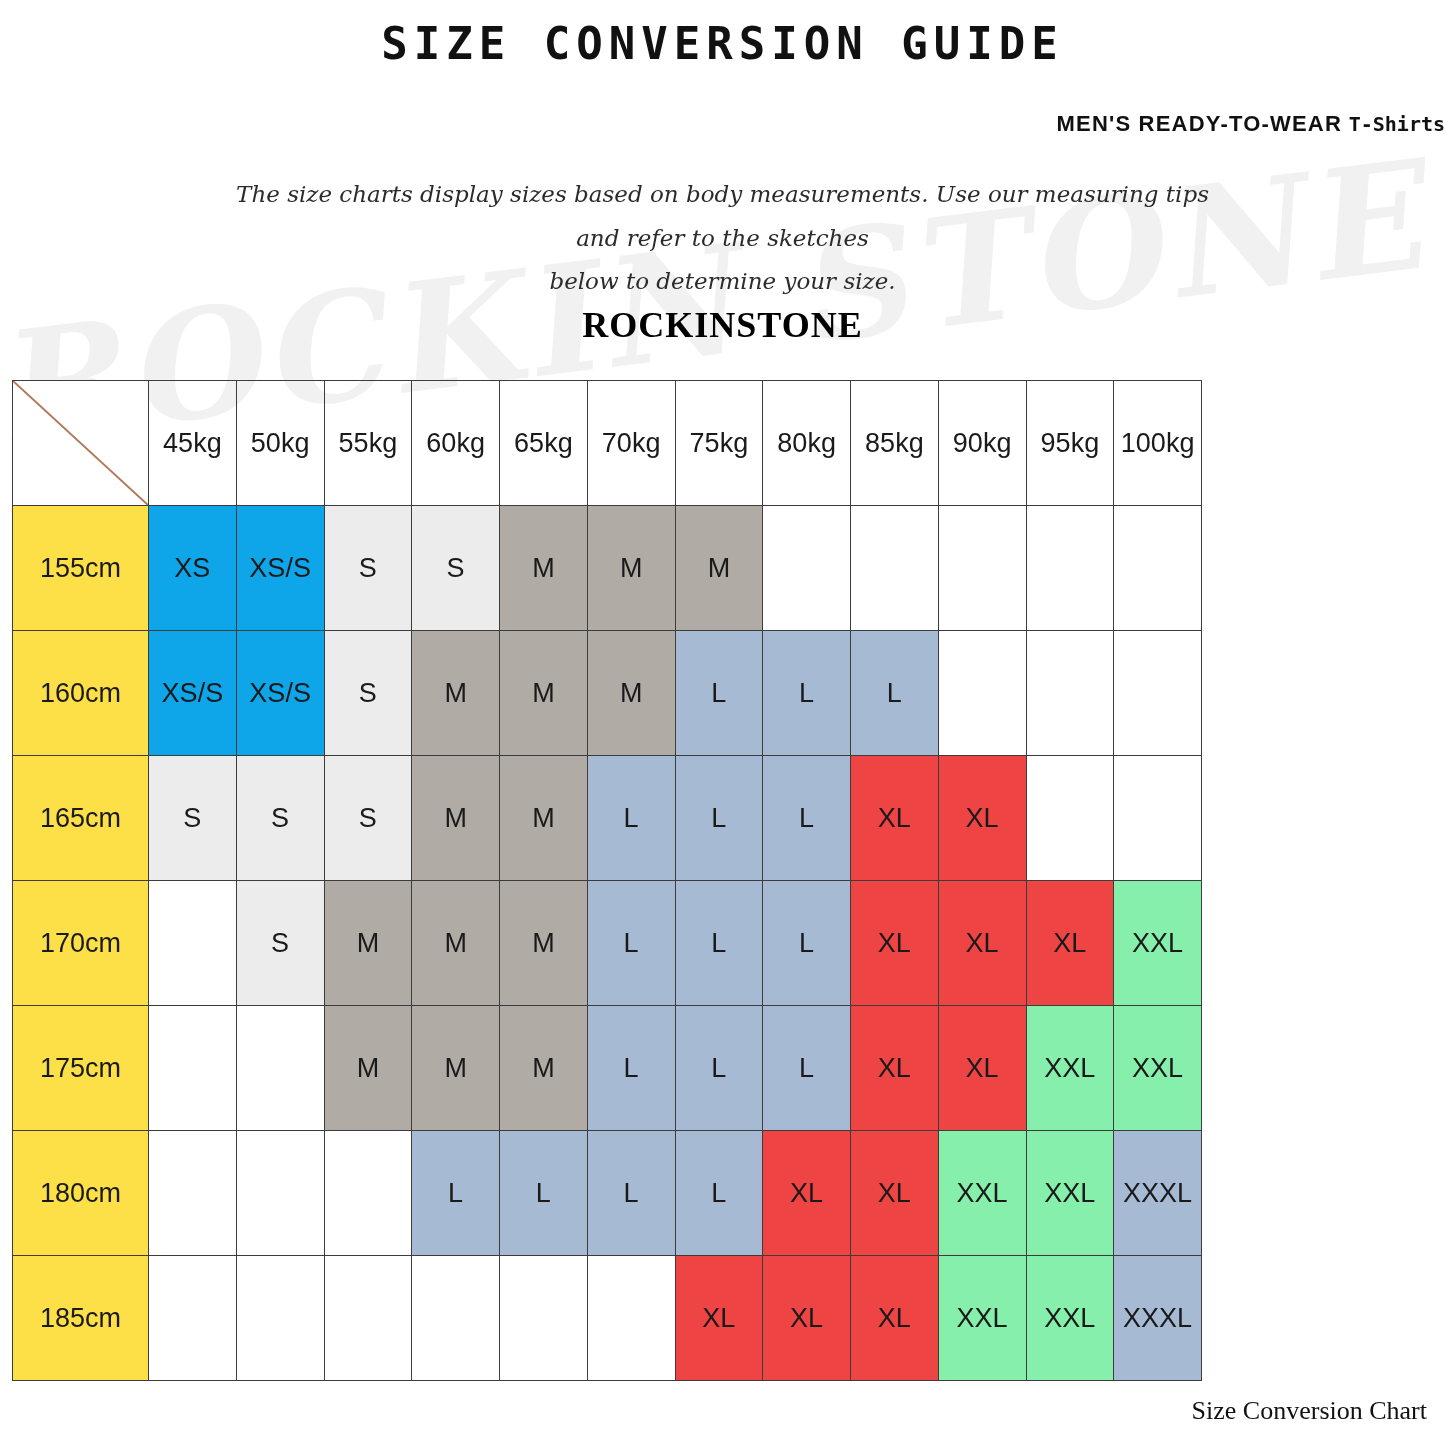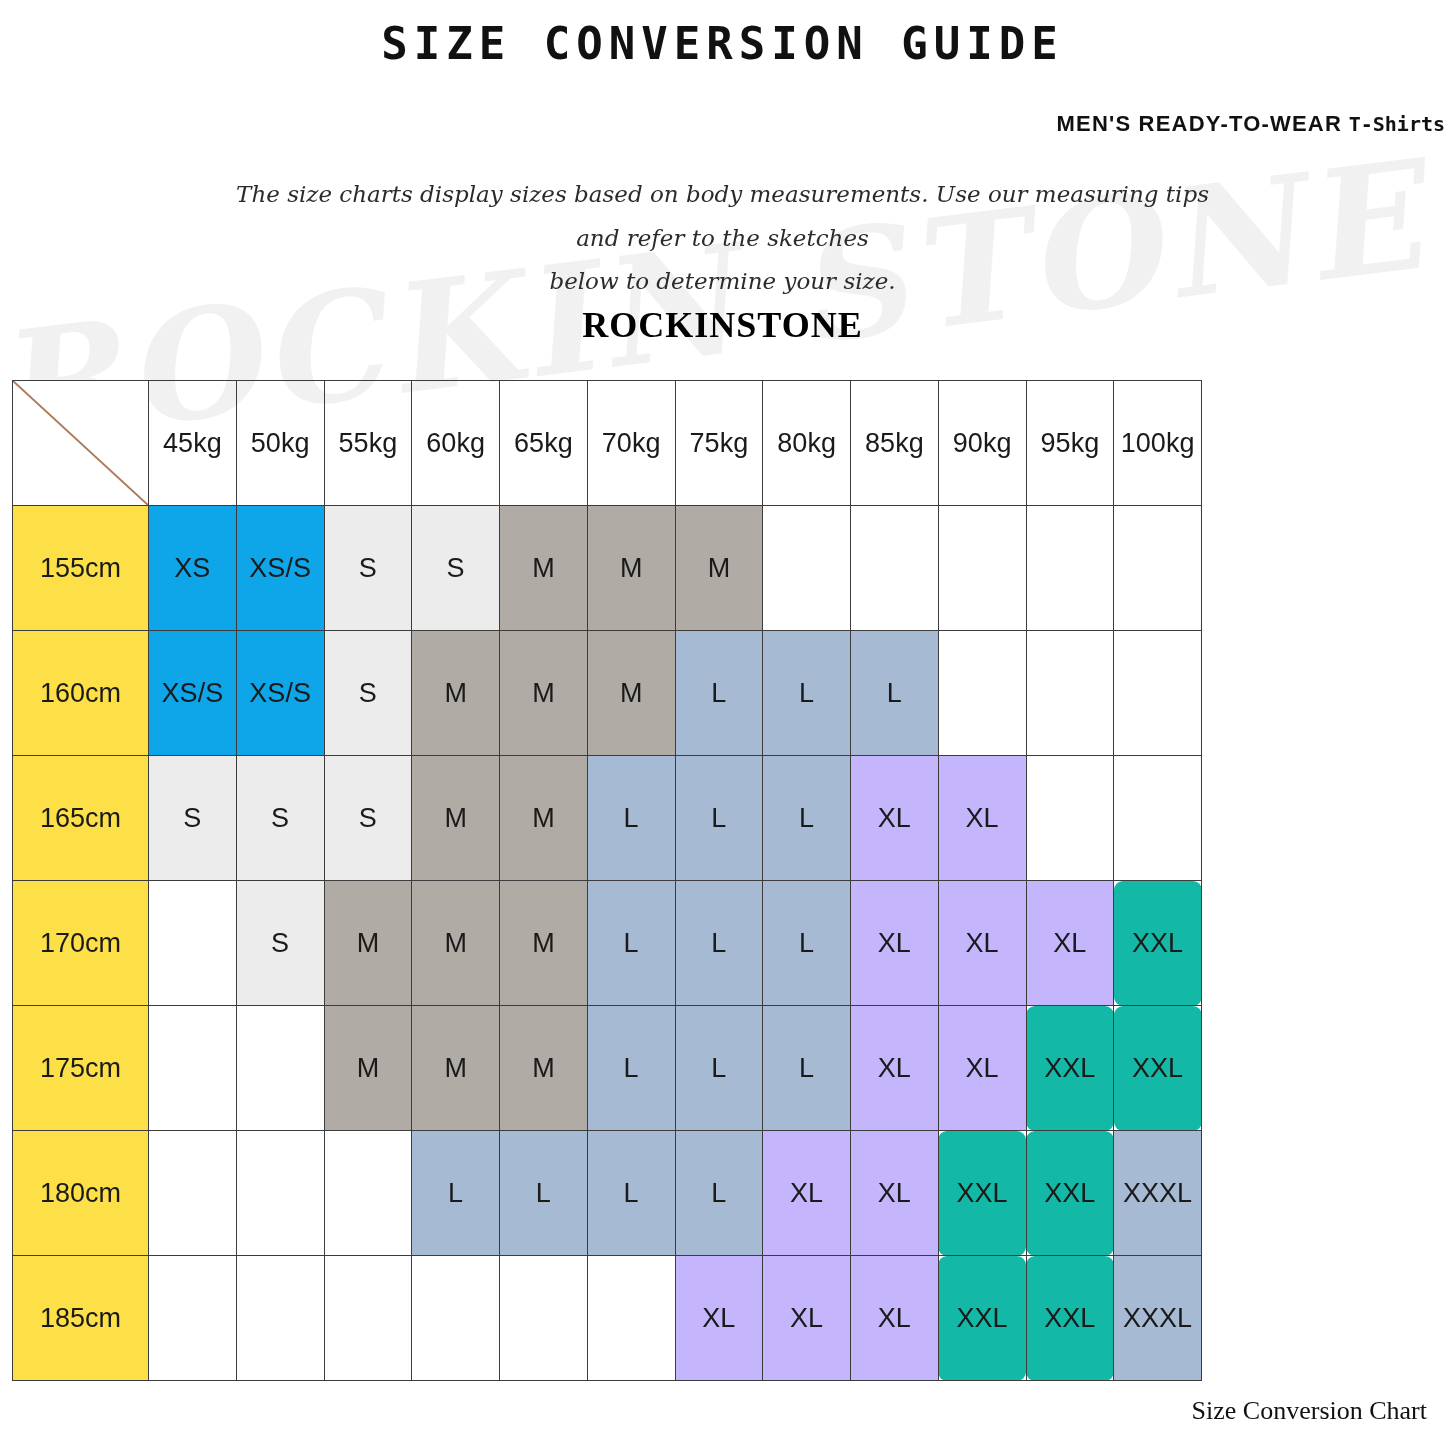--- a/index.html
+++ b/index.html
@@ -125,22 +125,22 @@
   }
   .rowhead {
     width: 135px;
     background: #fde047;
   }
   .c-empty { background: #ffffff; }
   .c-xs    { background: #0ea5e9; }
   .c-s     { background: #ececec; }
   .c-m     { background: #b0aba5; }
   .c-l     { background: #a7bad3; }
-  .c-xl    { background: #c4b5fd; }
-  .c-xxl   { background: #14b8a6; border-radius: 9px; }
+  .c-xl    { background: #ef4444; }
+  .c-xxl   { background: #86efac; }
   .c-xxxl  { background: #a7bad3; }
 
   .footer-note {
     position: absolute;
     right: 18px;
     bottom: 19px;
     font-family: "Liberation Serif", serif;
     font-size: 26px;
     color: #111111;
     z-index: 2;

